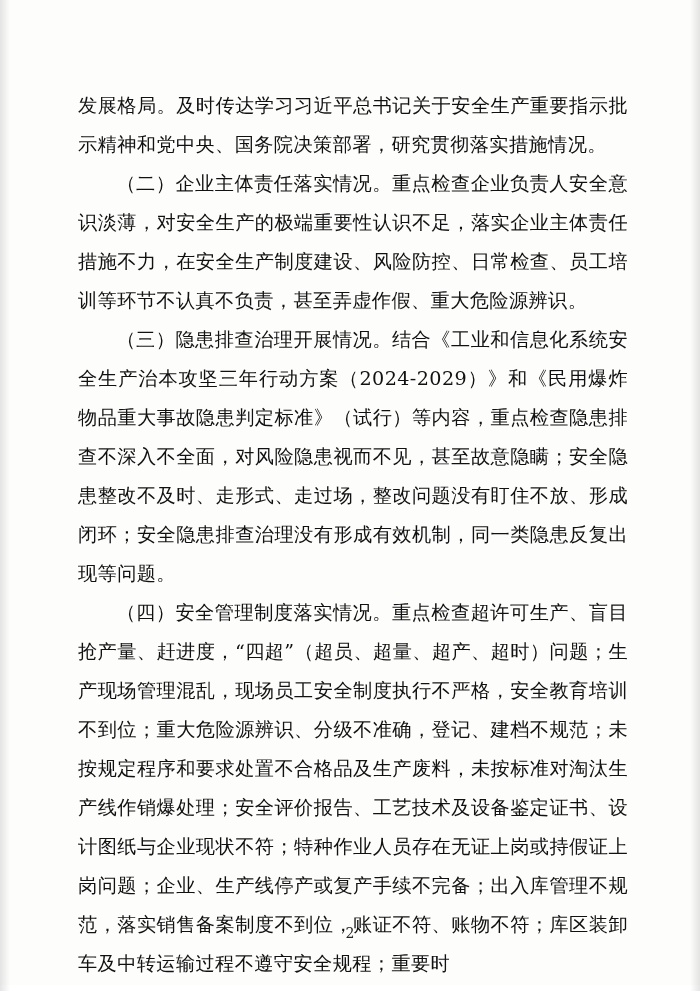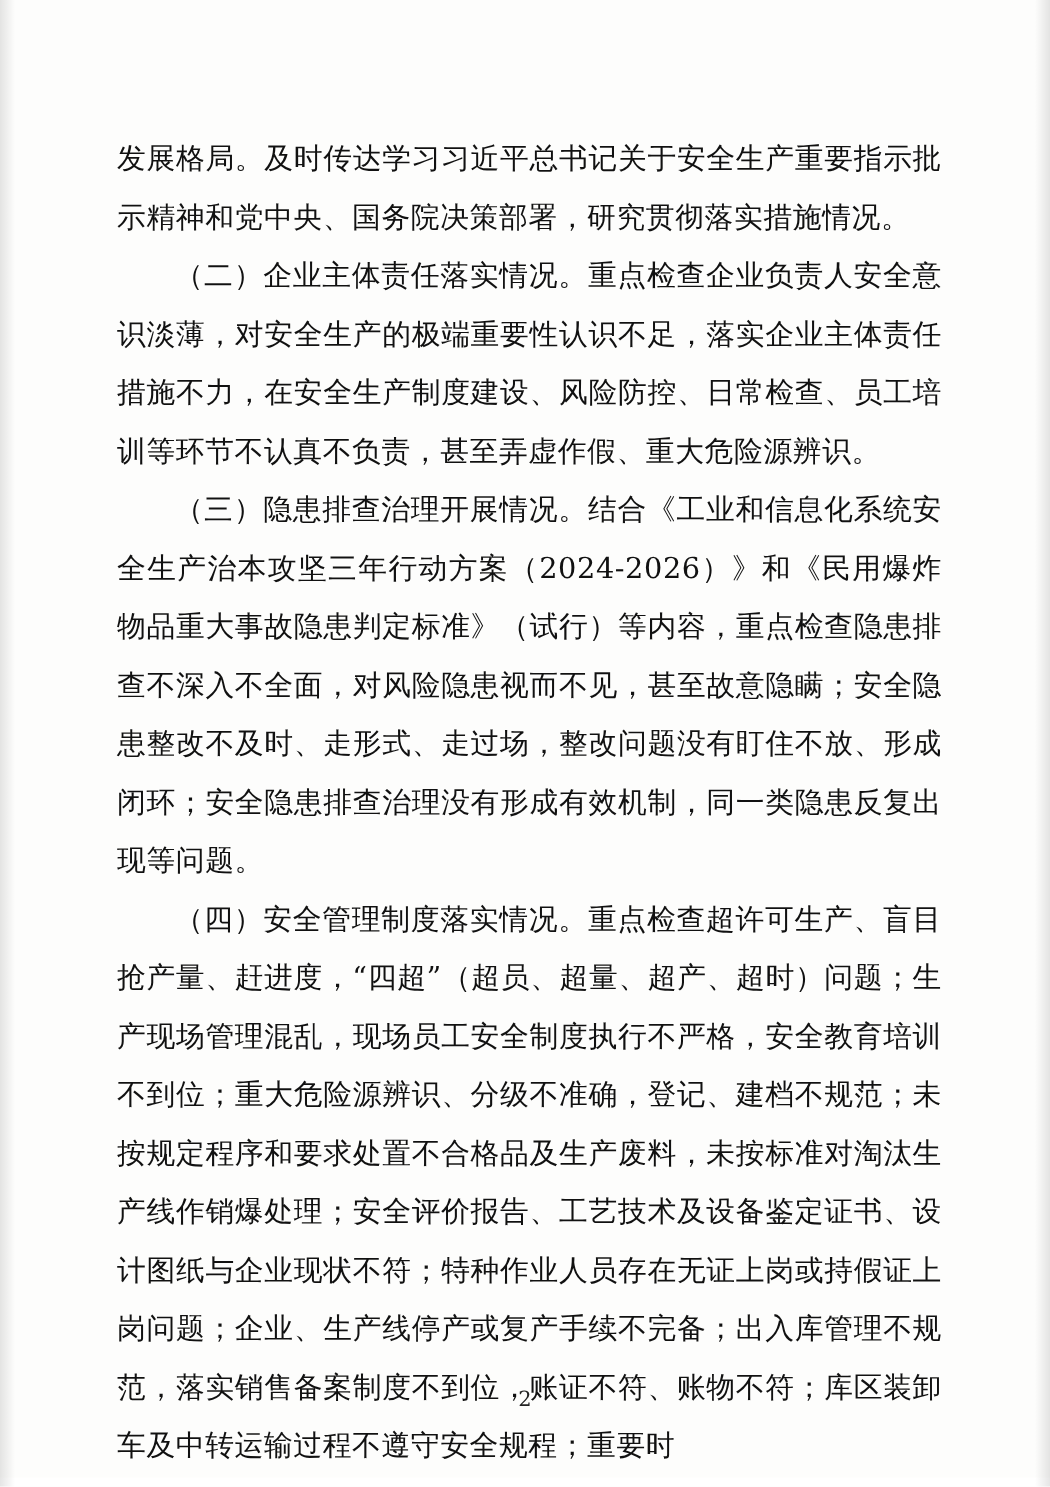--- a/index.html
+++ b/index.html
@@ -68,18 +68,18 @@
 </head>
 <body>
 
 <div class="page">
   <div class="edge-shadow-left"></div>
   <div class="edge-shadow-right"></div>
 
   <div class="doc-body">
     <p class="para">发展格局。及时传达学习习近平总书记关于安全生产重要指示批示精神和党中央、国务院决策部署，研究贯彻落实措施情况。</p>
     <p class="para indent">（二）企业主体责任落实情况。重点检查企业负责人安全意识淡薄，对安全生产的极端重要性认识不足，落实企业主体责任措施不力，在安全生产制度建设、风险防控、日常检查、员工培训等环节不认真不负责，甚至弄虚作假、重大危险源辨识。</p>
-    <p class="para indent">（三）隐患排查治理开展情况。结合《工业和信息化系统安全生产治本攻坚三年行动方案（2024-2026）》和《民用爆炸物品重大事故隐患判定标准》（试行）等内容，重点检查隐患排查不深入不全面，对风险隐患视而不见，甚至故意隐瞒；安全隐患整改不及时、走形式、走过场，整改问题没有盯住不放、形成闭环；安全隐患排查治理没有形成有效机制，同一类隐患反复出现等问题。</p>
+    <p class="para indent">（三）隐患排查治理开展情况。结合《工业和信息化系统安全生产治本攻坚三年行动方案（2024-2029）》和《民用爆炸物品重大事故隐患判定标准》（试行）等内容，重点检查隐患排查不深入不全面，对风险隐患视而不见，甚至故意隐瞒；安全隐患整改不及时、走形式、走过场，整改问题没有盯住不放、形成闭环；安全隐患排查治理没有形成有效机制，同一类隐患反复出现等问题。</p>
     <p class="para indent">（四）安全管理制度落实情况。重点检查超许可生产、盲目抢产量、赶进度，“四超”（超员、超量、超产、超时）问题；生产现场管理混乱，现场员工安全制度执行不严格，安全教育培训不到位；重大危险源辨识、分级不准确，登记、建档不规范；未按规定程序和要求处置不合格品及生产废料，未按标准对淘汰生产线作销爆处理；安全评价报告、工艺技术及设备鉴定证书、设计图纸与企业现状不符；特种作业人员存在无证上岗或持假证上岗问题；企业、生产线停产或复产手续不完备；出入库管理不规范，落实销售备案制度不到位，账证不符、账物不符；库区装卸车及中转运输过程不遵守安全规程；重要时</p>
   </div>
 
   <div class="page-number">2</div>
 </div>
 
 </body></html>

